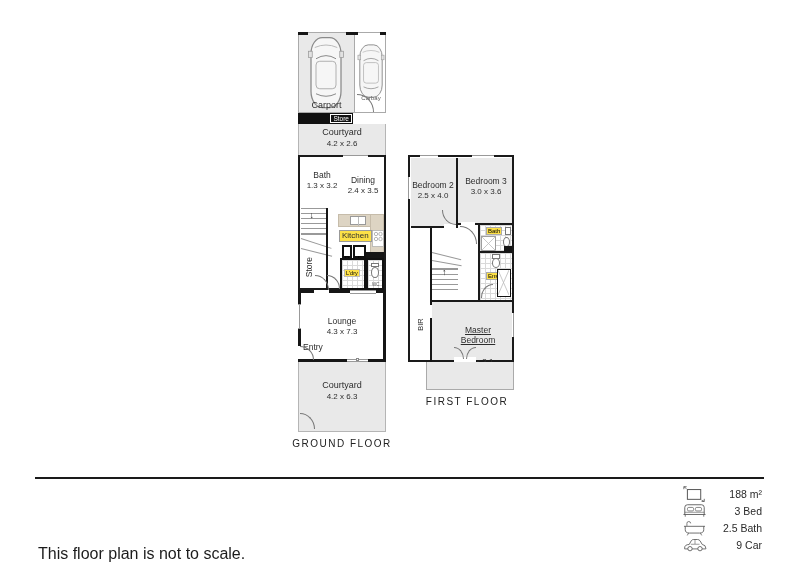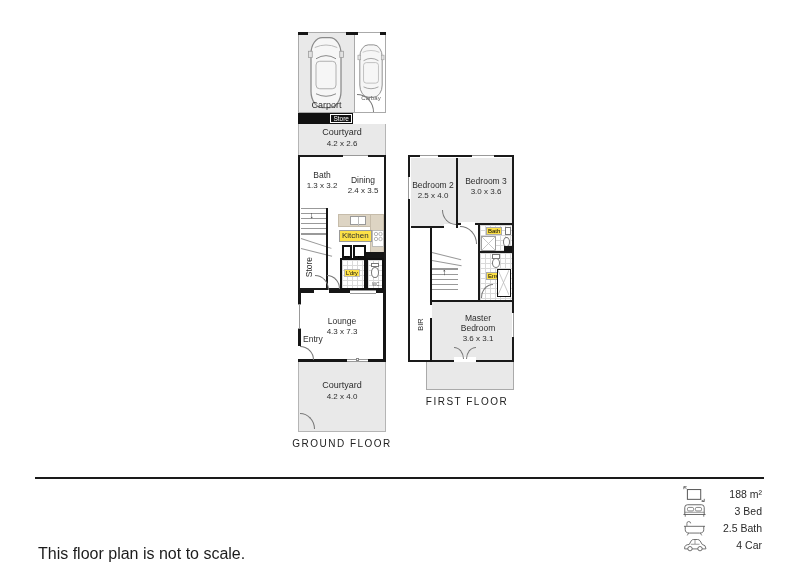--- a/index.html
+++ b/index.html
@@ -136,31 +136,31 @@
     <div class="abs" style="left:16px; top:258px; width:15px; height:3.5px; background:#fff;"></div>
     <div class="arc arc-tr" style="left:17px; top:243px; width:14px; height:15px;"></div>
     <div class="abs" style="left:52px; top:258px; width:26px; height:3.5px; background:#fff; border-top:1px solid #999; border-bottom:1px solid #999;"></div>
     <div class="abs" style="left:0; top:272px; width:3px; height:25px; background:#fff; border-top:1px solid #999; border-bottom:1px solid #999;">
       <div style="position:absolute; left:1px; top:0; width:1px; height:23px; background:#999;"></div>
     </div>
     <div class="lbl" style="left:0; top:284px; width:88px;">
       <div>Lounge</div>
       <div class="dims">4.3 x 7.3</div>
     </div>
-    <div class="lbl" style="left:5px; top:302px; width:28px; text-align:left;">Entry</div>
+    <div class="lbl" style="left:5px; top:310px; width:28px; text-align:left;">Entry</div>
     <div class="abs" style="left:0; top:314px; width:3px; height:13px; background:#fff;"></div>
     <div class="arc arc-tr" style="left:2px; top:314px; width:14px; height:14px;"></div>
     <div class="abs" style="left:49px; top:327px; width:21px; height:3px; background:#fff; border-top:1px solid #999; border-bottom:1px solid #999;">
       <div style="position:absolute; left:9px; top:-2px; width:3px; height:3px; border:1px solid #888; background:#fff;"></div>
     </div>
 
     <div class="abs" style="left:0; top:330px; width:88px; height:70px; background:#e9e9e9; border:1px solid #b5b5b5; border-top:none;"></div>
     <div class="lbl" style="left:0; top:348px; width:88px; font-size:9px;">
       <div>Courtyard</div>
-      <div class="dims">4.2 x 4.0</div>
+      <div class="dims">4.2 x 6.3</div>
     </div>
     <div class="arc arc-tr" style="left:2px; top:381px; width:15px; height:16px;"></div>
 
     <div class="lbl floor-label" style="left:-10px; top:406px; width:108px;">GROUND FLOOR</div>
   </div>
 
   <div class="abs" style="left:408px; top:155px; width:110px; height:252px;">
 
     <div class="abs" style="left:0; top:0; width:106px; height:207px; background:#fff; border:2.5px solid #1a1a1a;"></div>
 
@@ -214,21 +214,21 @@
       <div class="treads" style="position:absolute; left:0; top:40px; width:26px; height:22px; border-top:1px solid #999;"></div>
       <span style="position:absolute; left:10px; top:39px; font-size:9px; color:#222;">↑</span>
     </div>
 
     <div class="abs" style="left:21.5px; top:150px; width:3px; height:13px; background:#fff;"></div>
     <div class="lbl" style="left:-6px; top:165px; width:36px; transform:rotate(-90deg); font-size:7.5px;">BIR</div>
 
     <div class="abs" style="left:24px; top:145px; width:79.5px; height:59.5px; background:#e9e9e9; border-top:2px solid #1a1a1a;"></div>
     <div class="abs" style="left:103.5px; top:158px; width:2.5px; height:24px; background:#fff; border-right:1px solid #999;"></div>
     <div class="lbl" style="left:40px; top:158px; width:60px;">
-      <div style="width:46px; margin:0 auto;">Master Bedroom</div>
+      <div style="width:46px; margin:12px auto;text-decoration:underline;">Master Bedroom</div>
       <div class="dims">3.6 x 3.1</div>
     </div>
 
     <div class="abs" style="left:46px; top:202px; width:22px; height:5px; background:#fff;"></div>
     <div class="arc arc-tr" style="left:46px; top:192px; width:10px; height:12px;"></div>
     <div class="arc arc-tl" style="left:58px; top:192px; width:10px; height:12px;"></div>
 
     <div class="abs" style="left:18px; top:207px; width:88px; height:28px; background:#e9e9e9; border:1px solid #aaa; border-top:none;"></div>
 
     <div class="lbl floor-label" style="left:12px; top:241px; width:94px;">FIRST FLOOR</div>
@@ -278,17 +278,17 @@
     </div>
     <div class="stat-row">
       <span class="stat-icon">
         <svg width="26" height="15" viewBox="0 0 30 18">
           <path d="M2.5 13.5 q0-4.5 5.5-4.5 l2.5-4.5 q1-1.5 3-1.5 h4.5 q2 0 3 1.5 l2.7 4.5 q4.3 0.5 4.3 4.5 v0.8 h-25.5 z" fill="none" stroke="#555" stroke-width="1"></path>
           <circle cx="9" cy="14" r="2.6" fill="#fff" stroke="#555" stroke-width="1"></circle>
           <circle cx="21" cy="14" r="2.6" fill="#fff" stroke="#555" stroke-width="1"></circle>
           <path d="M15 3.5 v5 M10 8.7 h10.5" stroke="#555" stroke-width="0.7"></path>
         </svg>
       </span>
-      <span class="stat-value">4 Car</span>
+      <span class="stat-value">9 Car</span>
     </div>
   </div>
 
 </div>
 
 </body></html>

